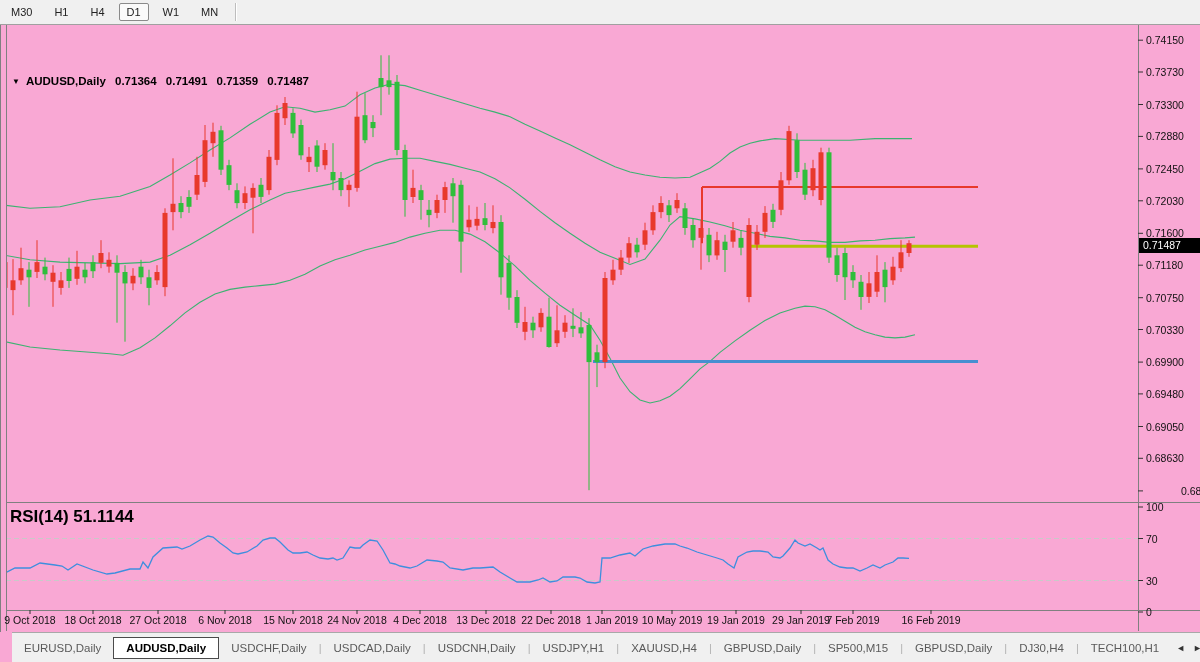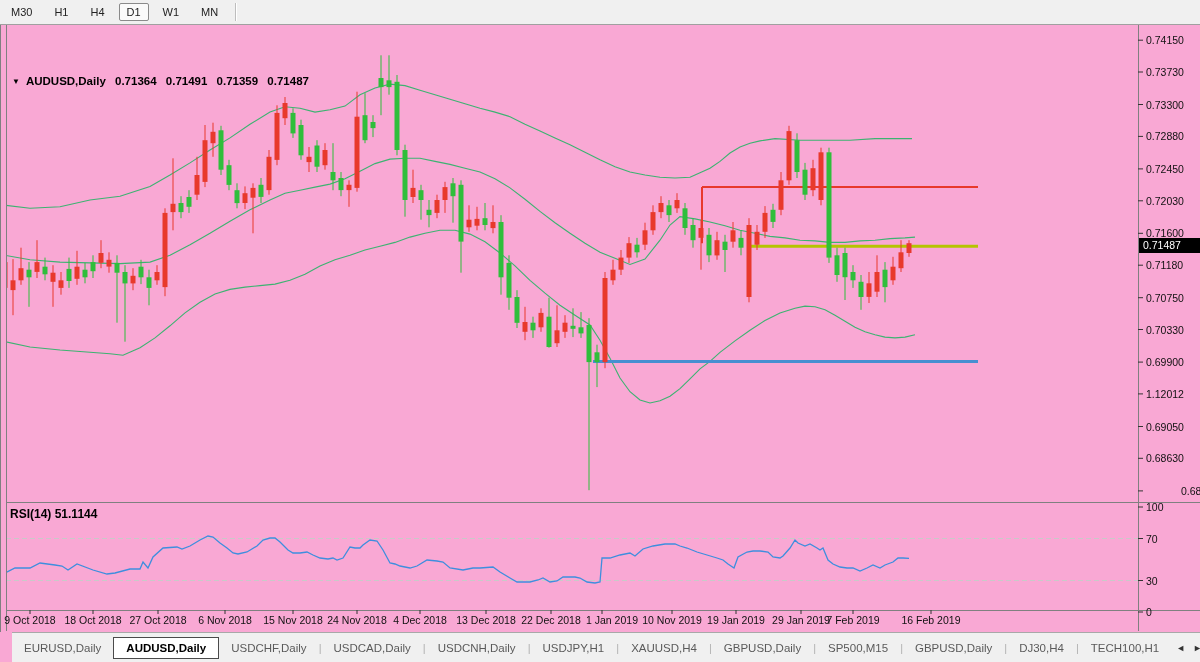--- a/index.html
+++ b/index.html
@@ -10,21 +10,21 @@
            border-bottom:1px solid #a0a0a0;display:flex;align-items:center;}
   .tfbtn{font-size:11px;color:#222;padding:2px 7px;margin:0 3px;border:1px solid transparent;
          border-radius:2px;cursor:default;}
   .tfbtn.active{background:#fafafa;border:1px solid #8a8a8a;}
   .tb-sep{width:1px;height:18px;background:#bdbdbd;border-right:1px solid #fff;margin:0 6px;}
   
   #chart-title{position:absolute;left:12px;top:31px;font-size:11.5px;font-weight:700;color:#000;margin-top:44px;}
   #chart-title .tri{font-size:8px;vertical-align:1px;margin-right:6px;}
   #chart-title span.q{margin-left:6px;font-weight:700;}
   
-  #rsi-label{position:absolute;left:10px;top:507px;font-size:12px;font-weight:700;color:#000;}
+  #rsi-label{position:absolute;left:10px;top:507px;font-size:17px;font-weight:700;color:#000;}
   
   .ylab{position:absolute;left:1146px;font-size:10.5px;color:#111;white-space:nowrap;}
   .rsilab{position:absolute;left:1146px;font-size:10.5px;color:#111;}
   .xlab{position:absolute;top:614px;font-size:10.5px;color:#111;white-space:nowrap;
         transform:translateX(-50%);}
   #price-badge{position:absolute;left:1139px;top:238px;width:57px;height:15px;background:#000;
                color:#fff;font-size:10.5px;line-height:15px;padding-left:4px;}
   
   #tabbar{position:absolute;left:12px;top:632px;width:1200px;height:30px;background:#f0f0f0;
           border-top:1px solid #a8a8a8;display:flex;align-items:center;overflow:hidden;}
@@ -397,37 +397,37 @@
     <div class="ylab" style="top: 65.9697px;">0.73730</div>
     <div class="ylab" style="top: 98.5455px;">0.73300</div>
     <div class="ylab" style="top: 130.364px;">0.72880</div>
     <div class="ylab" style="top: 162.939px;">0.72450</div>
     <div class="ylab" style="top: 194.758px;">0.72030</div>
     <div class="ylab" style="top: 227.333px;">0.71600</div>
     <div class="ylab" style="top: 259.152px;">0.71180</div>
     <div class="ylab" style="top: 291.727px;">0.70750</div>
     <div class="ylab" style="top: 323.545px;">0.70330</div>
     <div class="ylab" style="top: 356.121px;">0.69900</div>
-    <div class="ylab" style="top: 387.939px;">1.12012</div>
+    <div class="ylab" style="top: 387.939px;">0.69480</div>
     <div class="ylab" style="top: 420.515px;">0.69050</div>
     <div class="ylab" style="top: 452.333px;">0.68630</div>
     <div class="ylab" style="top: 484.909px; padding-left: 35px;">0.68200</div>
     <div class="rsilab" style="top: 501px;">100</div>
     <div class="rsilab" style="top: 532.5px;">70</div>
     <div class="rsilab" style="top: 574.5px;">30</div>
     <div class="rsilab" style="top: 606px;">0</div>
     <div class="xlab" style="left: 30px;">9 Oct 2018</div>
     <div class="xlab" style="left: 93px;">18 Oct 2018</div>
     <div class="xlab" style="left: 158px;">27 Oct 2018</div>
     <div class="xlab" style="left: 225px;">6 Nov 2018</div>
     <div class="xlab" style="left: 293px;">15 Nov 2018</div>
     <div class="xlab" style="left: 357px;">24 Nov 2018</div>
     <div class="xlab" style="left: 420px;">4 Dec 2018</div>
     <div class="xlab" style="left: 486px;">13 Dec 2018</div>
     <div class="xlab" style="left: 551px;">22 Dec 2018</div>
     <div class="xlab" style="left: 606px; padding-left: 12px;">1 Jan 2019</div>
-    <div class="xlab" style="left: 672px;">10 Nov 2019</div>
+    <div class="xlab" style="left: 672px;">10 May 2019</div>
     <div class="xlab" style="left: 736px;">19 Jan 2019</div>
     <div class="xlab" style="left: 801px;">29 Jan 2019</div>
     <div class="xlab" style="left: 853px;">7 Feb 2019</div>
     <div class="xlab" style="left: 931px;">16 Feb 2019</div>
 
 </div>
 
 </body></html>

